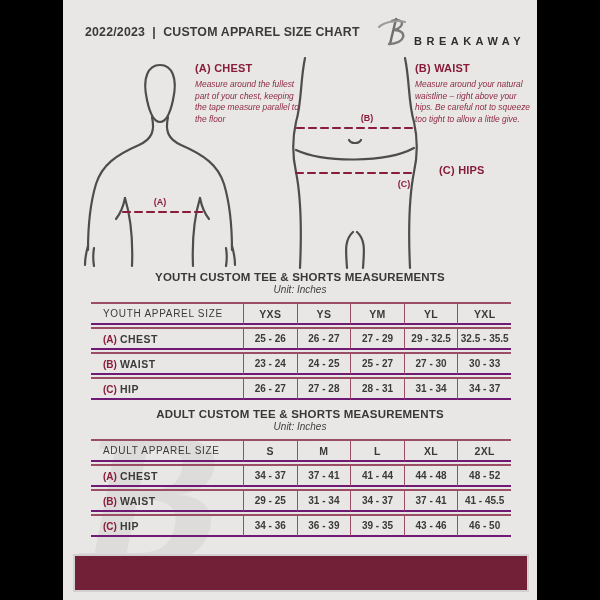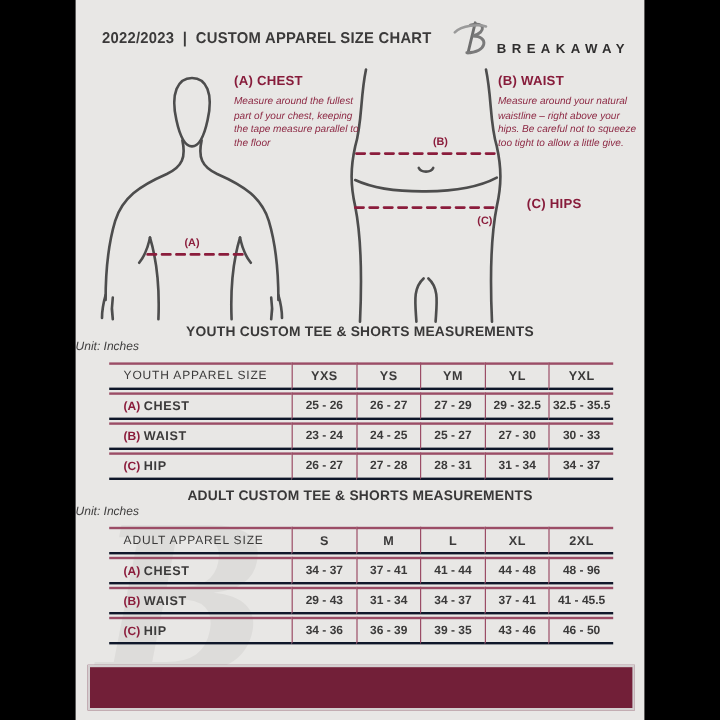--- a/index.html
+++ b/index.html
@@ -31,23 +31,23 @@
   
   .watermark{position:absolute;left:18px;top:418px;z-index:0;font-family:"DejaVu Serif",serif;
              font-size:170px;font-weight:700;font-style:italic;color:#dddcda;line-height:1;
              user-select:none;}
 
   
   .tsection{position:absolute;left:0;width:474px;z-index:1;}
   #youth-section{top:271px;}
   #adult-section{top:408px;}
   .tsection .ttitle{text-align:center;font-size:11.5px;font-weight:700;color:#393838;letter-spacing:.2px;}
-  .tsection .tunit{text-align:left;font-size:10px;font-style:italic;font-weight:500;color:#3f3e3e;margin-top:1px;}
+  .tsection .tunit{text-align:center;font-size:10px;font-style:italic;font-weight:500;color:#3f3e3e;margin-top:1px;}
   .size-table{border-collapse:separate;border-spacing:0 2px;width:420px;margin:5px 0 0 28px;table-layout:fixed;}
-  .size-table th,.size-table td{border-top:2px solid #9b4d66;border-bottom:2px solid #0f172a;
+  .size-table th,.size-table td{border-top:2px solid #9b4d66;border-bottom:2px solid #701a75;
        padding:3.5px 2px;text-align:center;color:#3b3a3a;overflow:hidden;}
   .size-table th{font-size:10.5px;font-weight:700;letter-spacing:.4px;}
   .size-table .c0{width:138px;text-align:left;padding-left:12px;}
   .size-table th.c0{font-weight:400;font-size:10px;letter-spacing:.7px;}
   .size-table td{font-size:10px;font-weight:600;}
   .size-table td:not(.c0),.size-table th:not(.c0){border-left:1.5px solid #9b4d66;}
   .rkey{color:#8b1d3c;font-weight:700;margin-right:3px;font-size:10px;}
   .rlbl{letter-spacing:.5px;font-weight:700;font-size:10.5px;}
 
   
@@ -165,25 +165,25 @@
         <th>L</th>
         <th>XL</th>
         <th>2XL</th>
       </tr>
       <tr>
         <td class="c0"><span class="rkey">(A)</span><span class="rlbl">CHEST</span></td>
         <td>34 - 37</td>
         <td>37 - 41</td>
         <td>41 - 44</td>
         <td>44 - 48</td>
-        <td>48 - 96</td>
+        <td>48 - 52</td>
       </tr>
       <tr>
         <td class="c0"><span class="rkey">(B)</span><span class="rlbl">WAIST</span></td>
-        <td>29 - 43</td>
+        <td>29 - 25</td>
         <td>31 - 34</td>
         <td>34 - 37</td>
         <td>37 - 41</td>
         <td>41 - 45.5</td>
       </tr>
       <tr>
         <td class="c0"><span class="rkey">(C)</span><span class="rlbl">HIP</span></td>
         <td>34 - 36</td>
         <td>36 - 39</td>
         <td>39 - 35</td>

